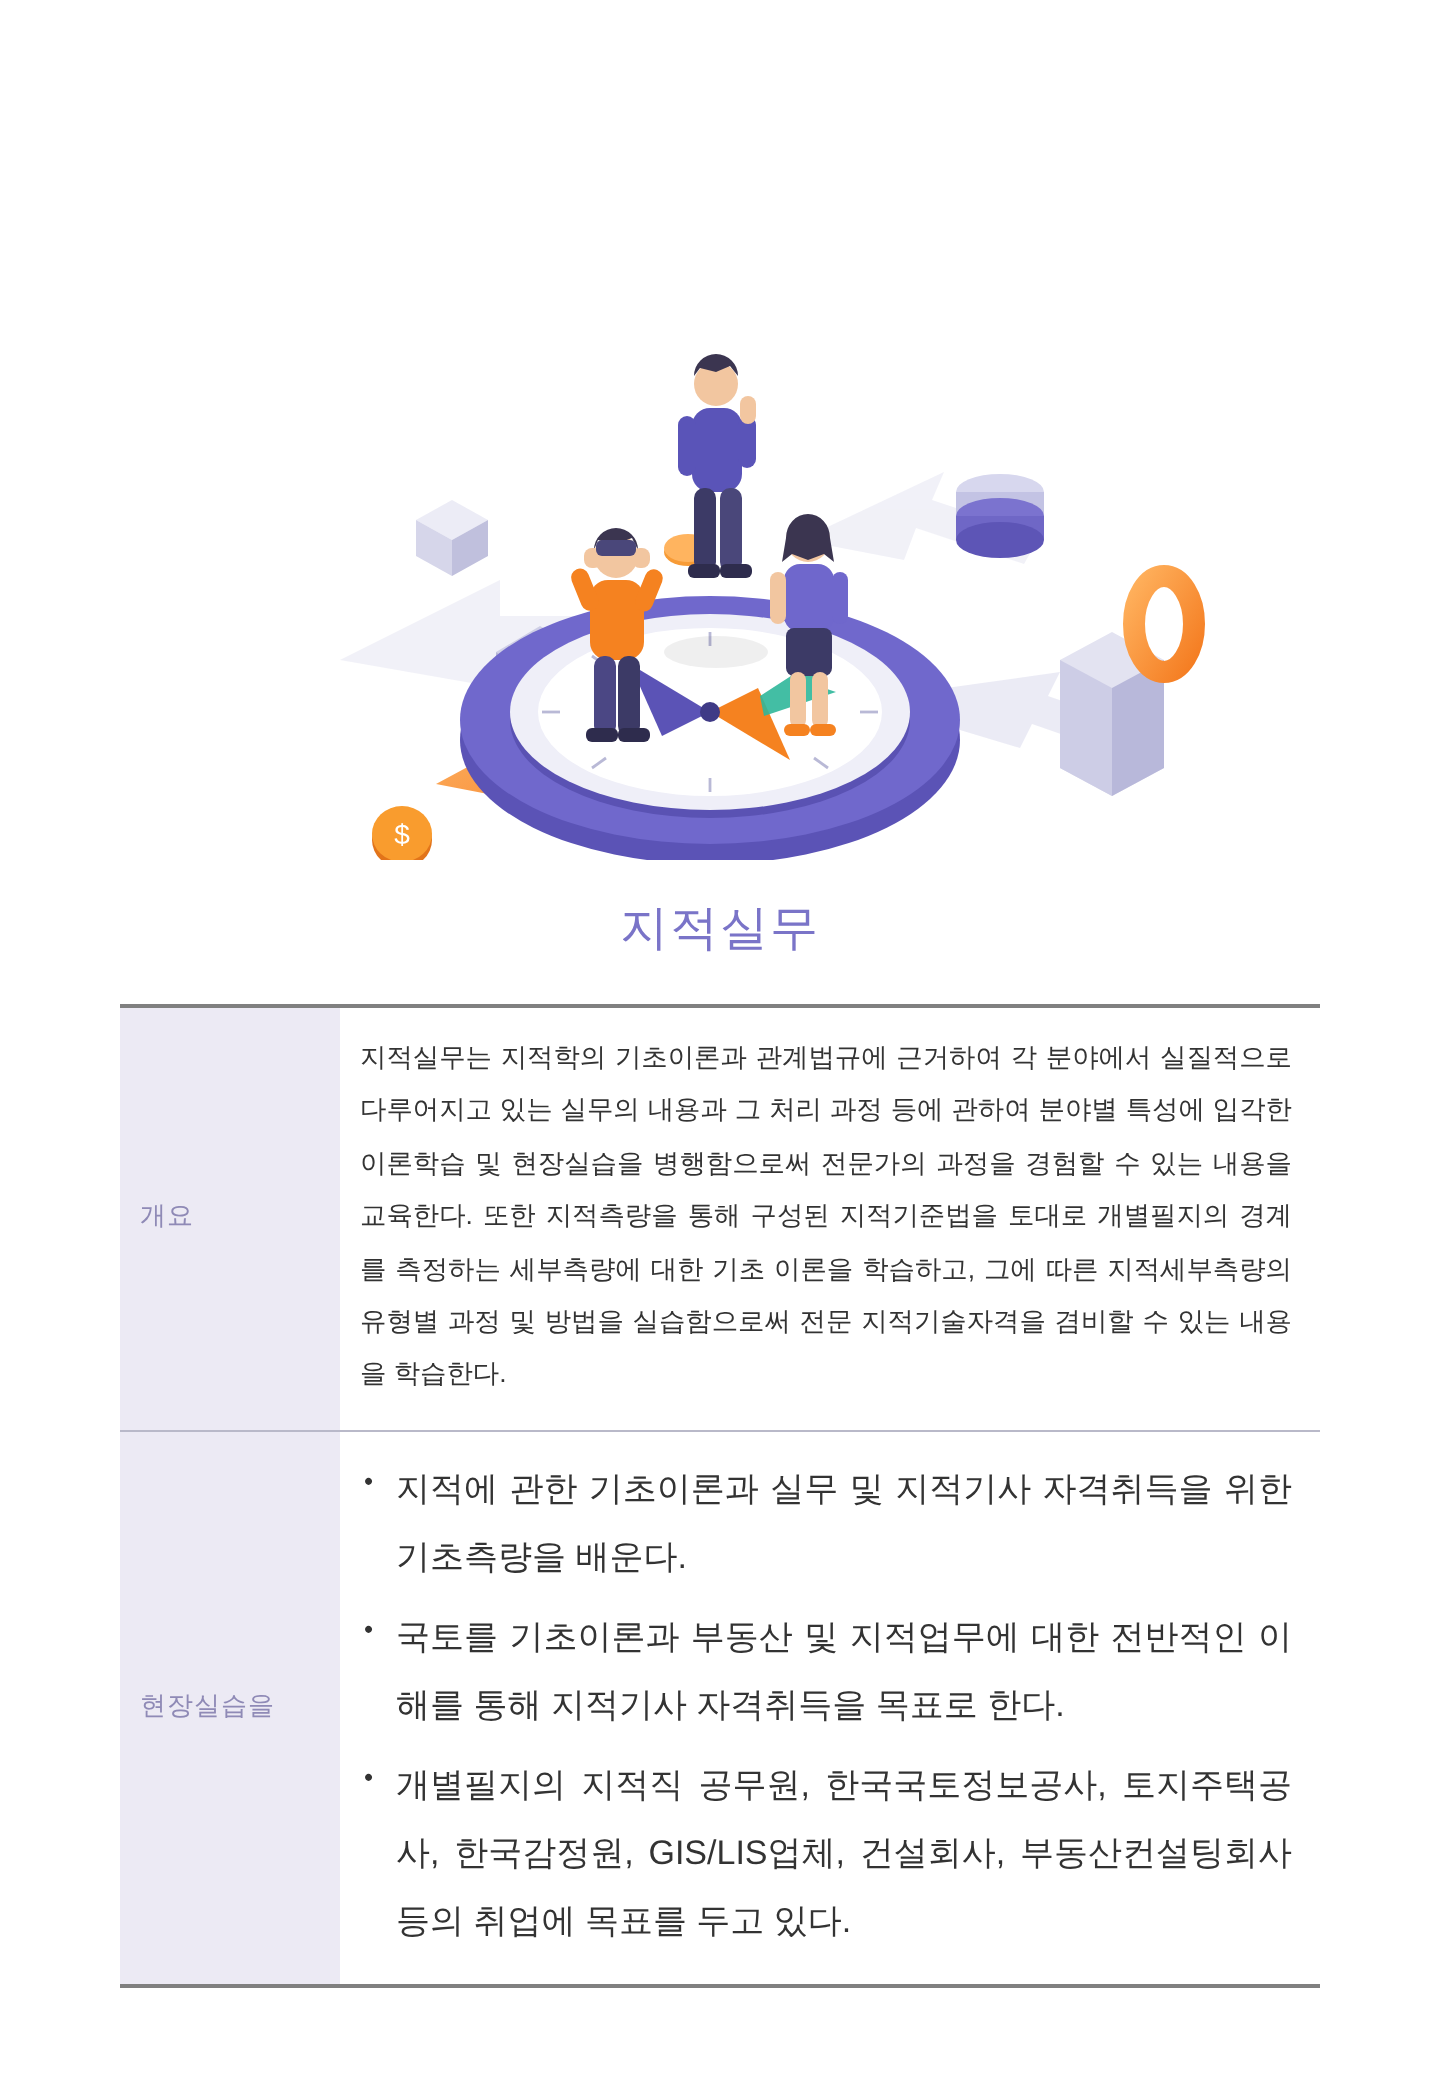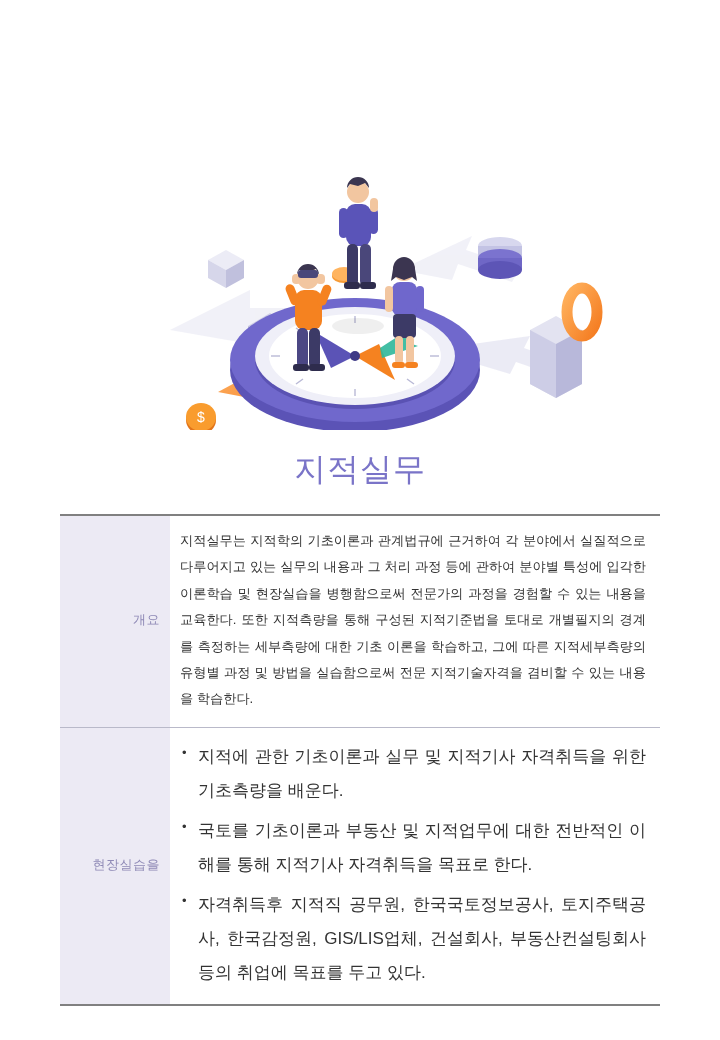--- a/index.html
+++ b/index.html
@@ -30,21 +30,21 @@
     margin-top: 140px;
   }
   .hero svg {
     display: block;
     margin: 0 auto;
   }
 
   
   .doc-title {
     text-align: center;
-    font-size: 32px;
+    font-size: 24px;
     color: #7a74c8;
     letter-spacing: 1px;
     margin-top: 8px;
     margin-bottom: 22px;
     font-weight: 400;
   }
 
   
   .info-table {
     width: 600px;
@@ -57,21 +57,21 @@
   .info-table td {
     vertical-align: middle;
     padding: 12px 10px 14px 10px;
   }
   .info-table tr + tr td {
     border-top: 1px solid #b9b9c9;
   }
   td.label-cell {
     width: 90px;
     background: #eceaf4;
-    text-align: right;
+    text-align: left;
     color: #8f8ab6;
     font-size: 13px;
     letter-spacing: 0.5px;
   }
   td.body-cell {
     background: #ffffff;
     font-size: 13.2px;
     line-height: 2.0;
     color: #333333;
     text-align: justify;
@@ -252,20 +252,20 @@
         <td class="body-cell">
           <p>지적실무는 지적학의 기초이론과 관계법규에 근거하여 각 분야에서 실질적으로 다루어지고 있는 실무의 내용과 그 처리 과정 등에 관하여 분야별 특성에 입각한 이론학습 및 현장실습을 병행함으로써 전문가의 과정을 경험할 수 있는 내용을 교육한다. 또한 지적측량을 통해 구성된 지적기준법을 토대로 개별필지의 경계를 측정하는 세부측량에 대한 기초 이론을 학습하고, 그에 따른 지적세부측량의 유형별 과정 및 방법을 실습함으로써 전문 지적기술자격을 겸비할 수 있는 내용을 학습한다.</p>
         </td>
       </tr>
       <tr>
         <td class="label-cell">현장실습을</td>
         <td class="body-cell">
           <ul class="goals">
             <li>지적에 관한 기초이론과 실무 및 지적기사 자격취득을 위한 기초측량을 배운다.</li>
             <li>국토를 기초이론과 부동산 및 지적업무에 대한 전반적인 이해를 통해 지적기사 자격취득을 목표로 한다.</li>
-            <li>자격취득후 지적직 공무원, 한국국토정보공사, 토지주택공사, 한국감정원, GIS/LIS업체, 건설회사, 부동산컨설팅회사 등의 취업에 목표를 두고 있다.</li>
+            <li>개별필지의 지적직 공무원, 한국국토정보공사, 토지주택공사, 한국감정원, GIS/LIS업체, 건설회사, 부동산컨설팅회사 등의 취업에 목표를 두고 있다.</li>
           </ul>
         </td>
       </tr>
     </tbody>
   </table>
 
 </div>
 
 </body></html>

